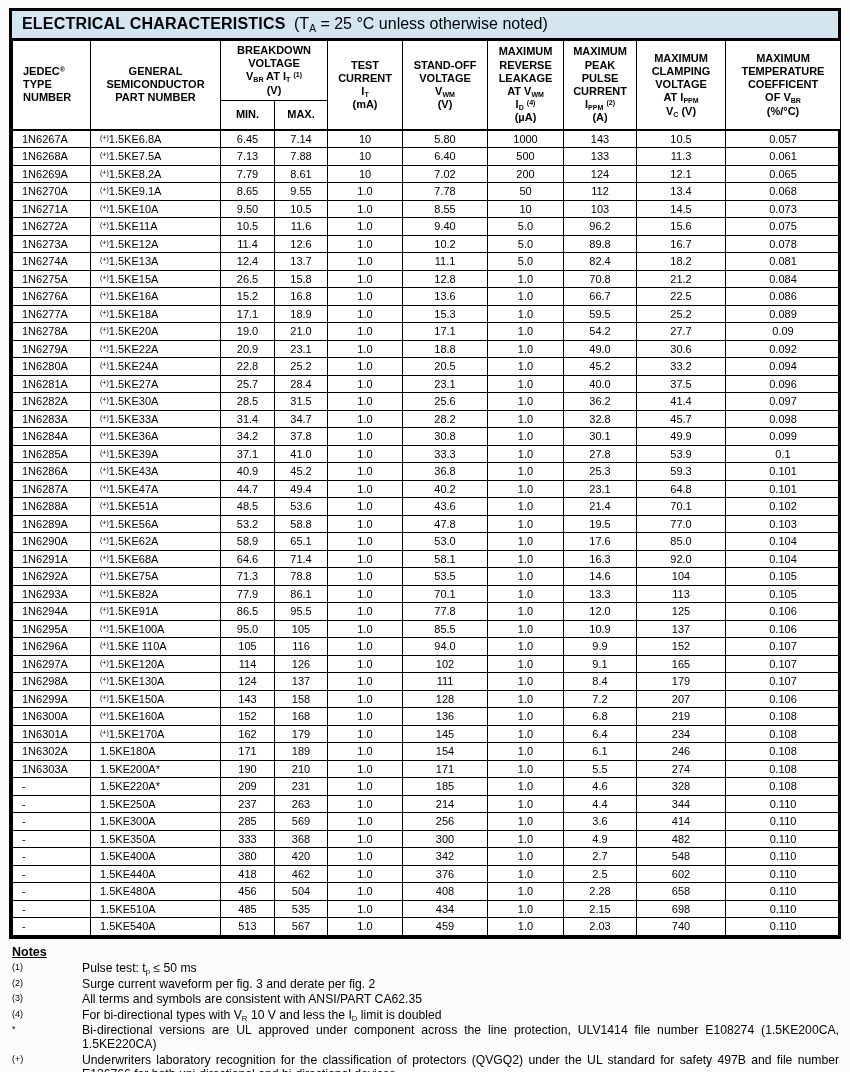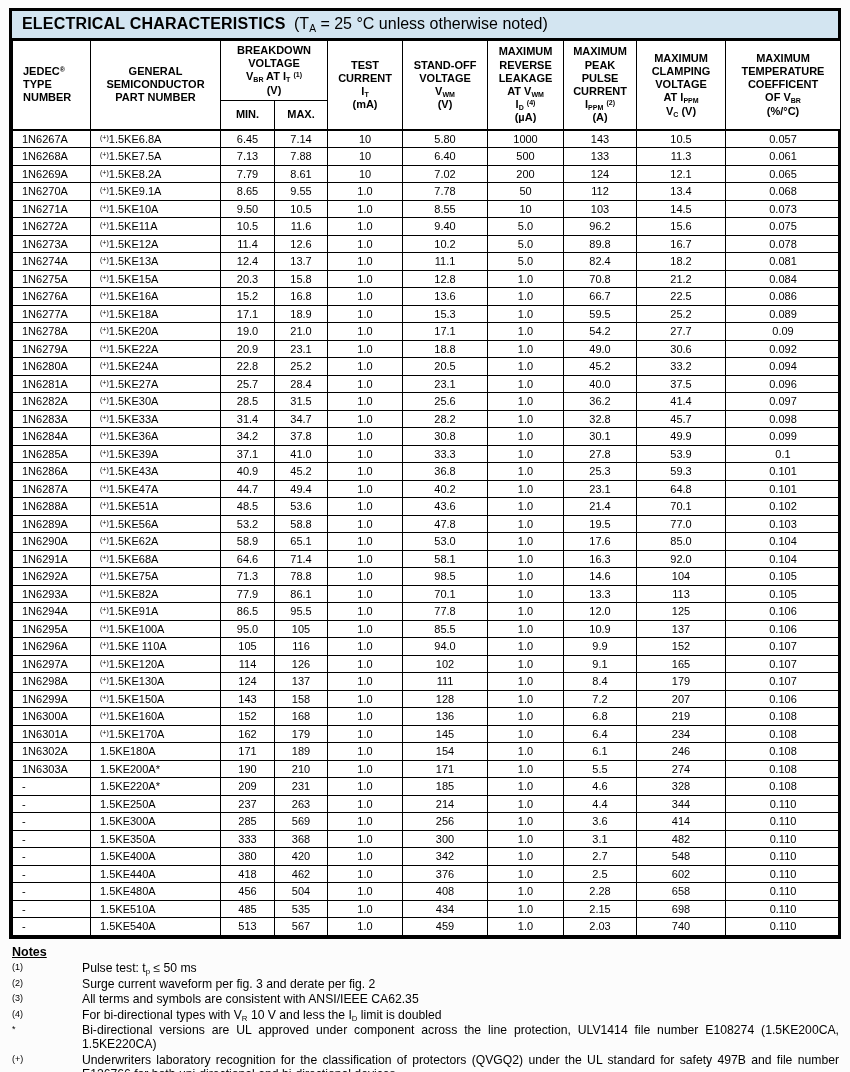--- a/index.html
+++ b/index.html
@@ -226,21 +226,21 @@
             <td>1.0</td>
             <td>11.1</td>
             <td>5.0</td>
             <td>82.4</td>
             <td>18.2</td>
             <td>0.081</td>
           </tr>
           <tr>
             <td>1N6275A</td>
             <td><sup>(+)</sup>1.5KE15A</td>
-            <td>20.3</td>
+            <td>26.5</td>
             <td>15.8</td>
             <td>1.0</td>
             <td>12.8</td>
             <td>1.0</td>
             <td>70.8</td>
             <td>21.2</td>
             <td>0.084</td>
           </tr>
           <tr>
             <td>1N6276A</td>
@@ -433,21 +433,21 @@
             <td>16.3</td>
             <td>92.0</td>
             <td>0.104</td>
           </tr>
           <tr>
             <td>1N6292A</td>
             <td><sup>(+)</sup>1.5KE75A</td>
             <td>71.3</td>
             <td>78.8</td>
             <td>1.0</td>
-            <td>98.5</td>
+            <td>53.5</td>
             <td>1.0</td>
             <td>14.6</td>
             <td>104</td>
             <td>0.105</td>
           </tr>
           <tr>
             <td>1N6293A</td>
             <td><sup>(+)</sup>1.5KE82A</td>
             <td>77.9</td>
             <td>86.1</td>
@@ -615,21 +615,21 @@
             <td>0.110</td>
           </tr>
           <tr>
             <td>-</td>
             <td>1.5KE350A</td>
             <td>333</td>
             <td>368</td>
             <td>1.0</td>
             <td>300</td>
             <td>1.0</td>
-            <td>3.1</td>
+            <td>4.9</td>
             <td>482</td>
             <td>0.110</td>
           </tr>
           <tr>
             <td>-</td>
             <td>1.5KE400A</td>
             <td>380</td>
             <td>420</td>
             <td>1.0</td>
             <td>342</td>
@@ -696,21 +696,21 @@
         <div class="note">
           <span class="marker">(1)</span>
           <span class="text">Pulse test: t<sub>p</sub> ≤ 50 ms</span>
         </div>
         <div class="note">
           <span class="marker">(2)</span>
           <span class="text">Surge current waveform per fig. 3 and derate per fig. 2</span>
         </div>
         <div class="note">
           <span class="marker">(3)</span>
-          <span class="text">All terms and symbols are consistent with ANSI/IEEE CA62.35</span>
+          <span class="text">All terms and symbols are consistent with ANSI/PART CA62.35</span>
         </div>
         <div class="note">
           <span class="marker">(4)</span>
           <span class="text">For bi-directional types with V<sub>R</sub> 10 V and less the I<sub>D</sub> limit is doubled</span>
         </div>
         <div class="note justify">
           <span class="marker">*</span>
           <span class="text">Bi-directional versions are UL approved under component across the line protection, ULV1414 file number E108274 (1.5KE200CA, 1.5KE220CA)</span>
         </div>
         <div class="note justify">

